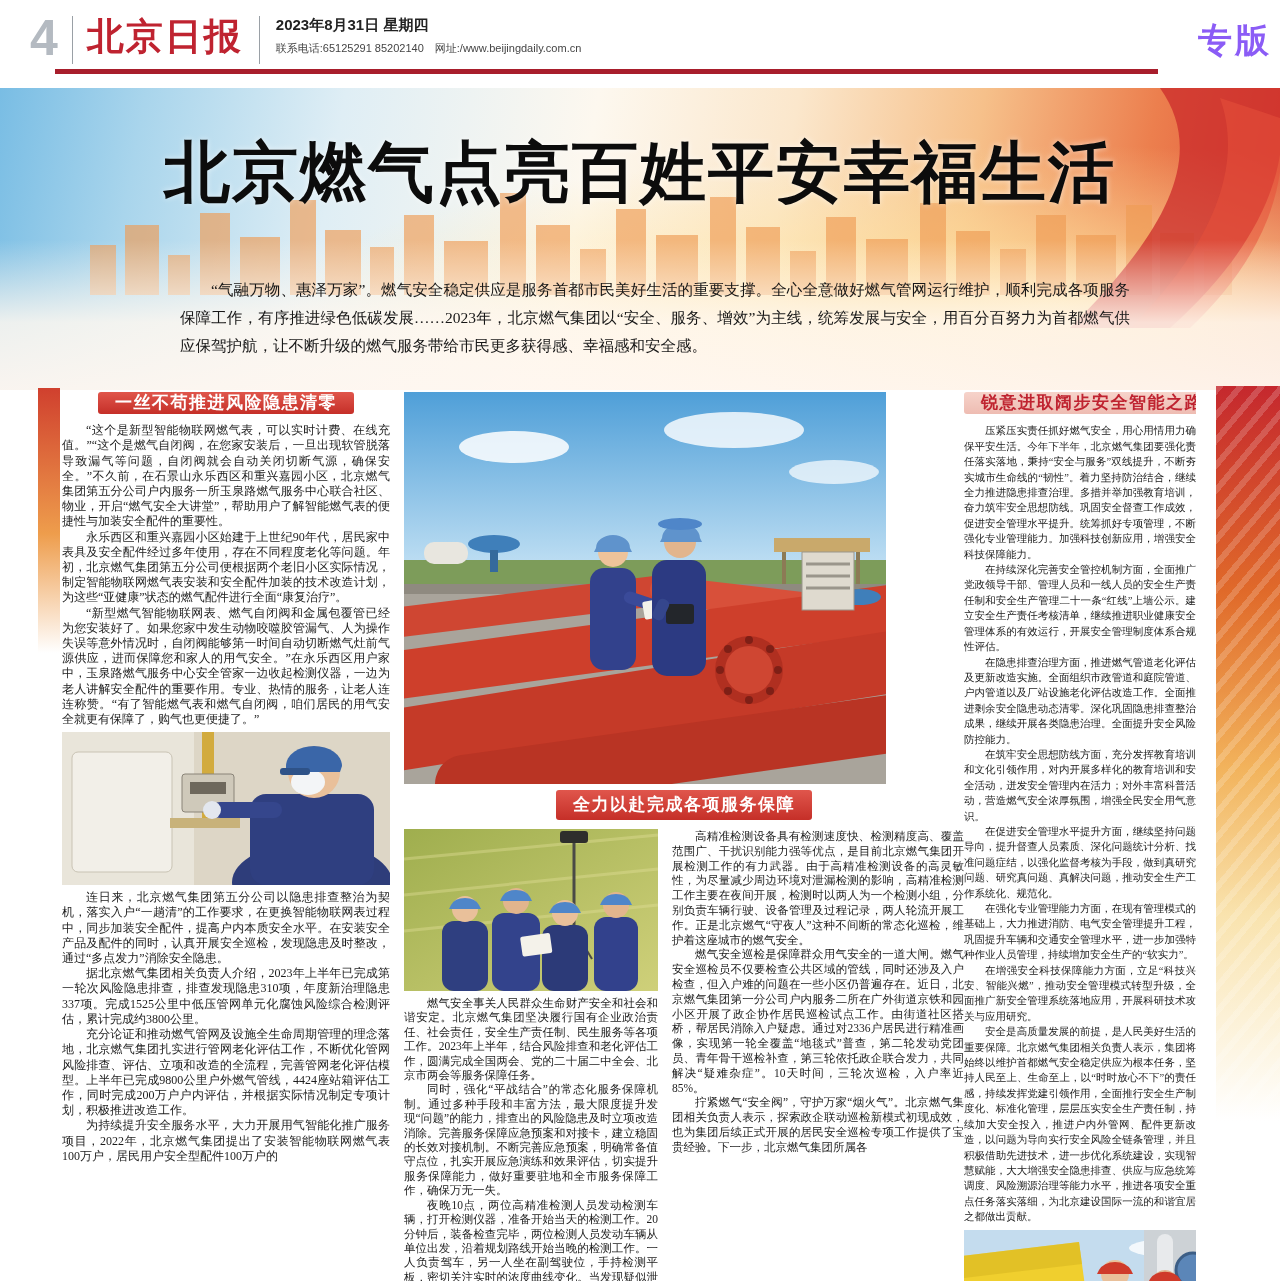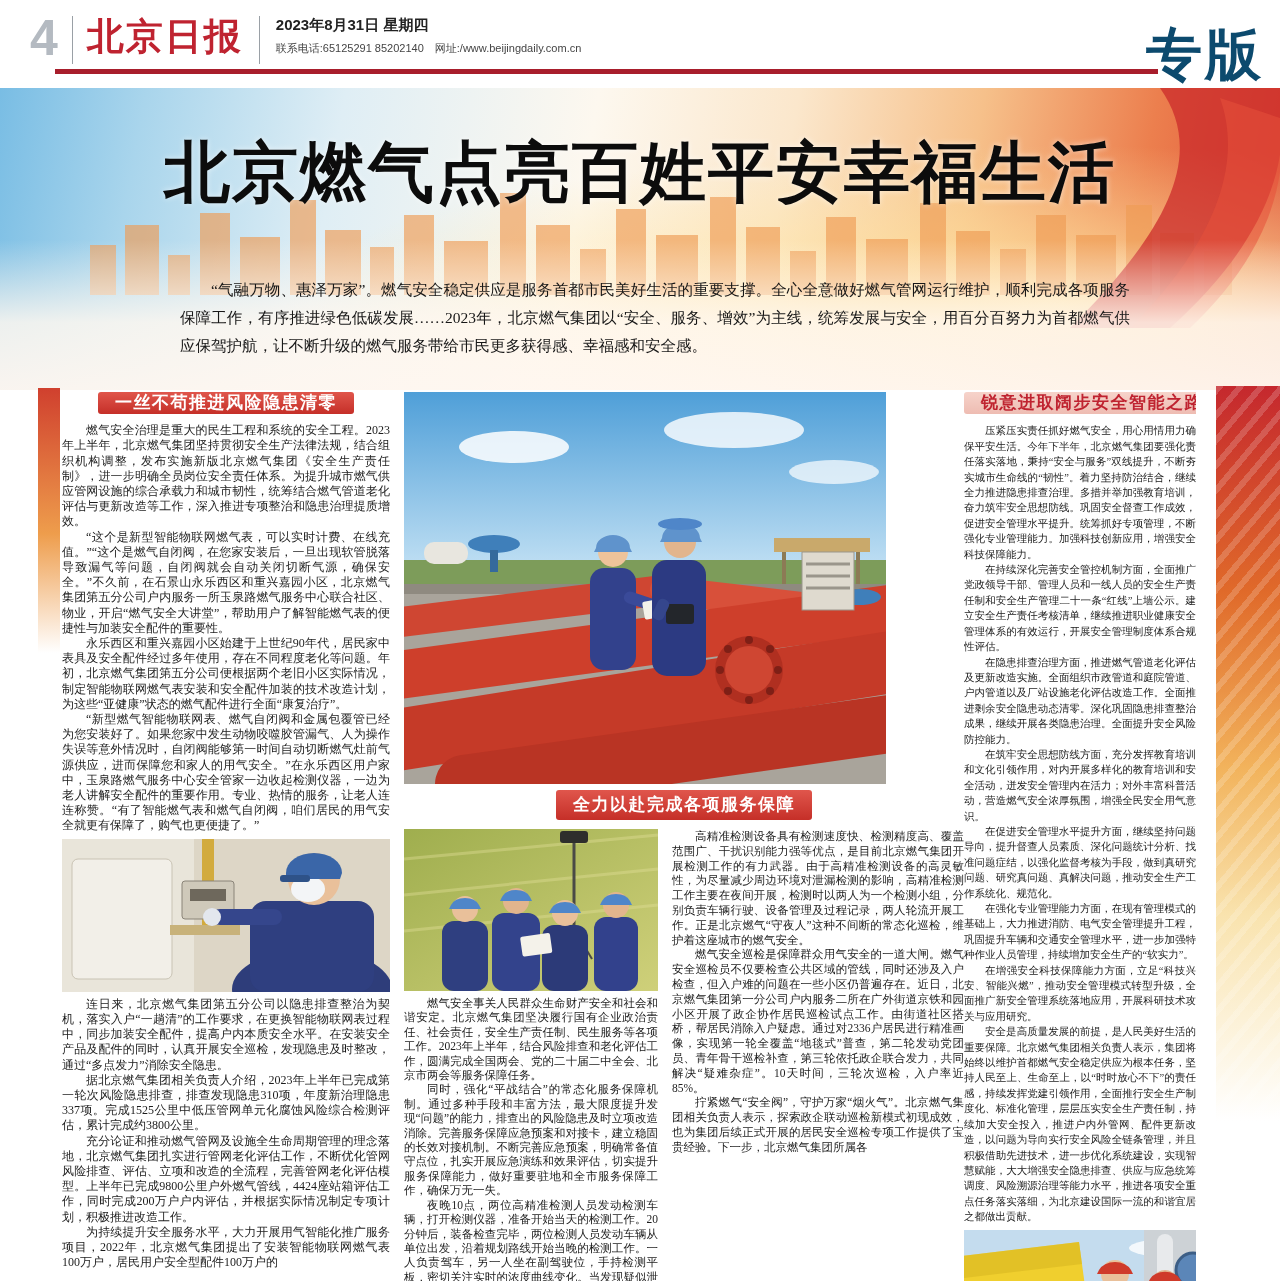--- a/index.html
+++ b/index.html
@@ -16,21 +16,21 @@
   
   .header { position: relative; height: 88px; padding: 14px 0 0 30px; background:#fff; }
   .mast { display: flex; align-items: flex-start; }
   .page-num { font-family:"Liberation Sans",sans-serif; font-size: 50px; line-height: 48px; font-weight: bold; color: #b4bac1; }
   .vdiv { width: 1px; height: 48px; background: #9aa0a6; margin: 2px 14px 0 14px; }
   .logo { font-size: 37px; line-height: 46px; font-weight: bold; color: #bf2330; letter-spacing: 2px; }
   .datebox { margin: 2px 0 0 16px; padding-left: 16px; border-left: 1px solid #9aa0a6; height: 48px; }
   .date-line { font-family:"Liberation Sans",sans-serif; font-size: 15px; font-weight: bold; color:#222; }
   .contact-line { font-family:"Liberation Sans",sans-serif; font-size: 11px; color:#444; margin-top: 6px; text-align: right; }
   .header-rule { position:absolute; left: 55px; right: 122px; top: 69px; height: 5px; background:#a81e2c; }
-  .edition { position:absolute; right: 16px; top: 18px; font-family:"Liberation Sans",sans-serif; font-size: 56px; font-weight: bold; color:#0c4a6e; letter-spacing: 3px; }
+  .edition { position:absolute; right: 8px; top: 18px; font-family:"Liberation Sans",sans-serif; font-size: 34px; font-weight: bold; color:#8b5cf6; letter-spacing: 3px; }
   
   .banner {
     position: relative; height: 302px; overflow: hidden;
     background:
       radial-gradient(ellipse at 82% 72%, rgba(255,228,160,.95), rgba(255,228,160,0) 52%),
       linear-gradient(100deg,#79bde4 0%,#a9d5ec 11%,#dfeef5 26%,#fdf8ef 45%,#fbe7cc 60%,#f6c08a 74%,#ec7f4e 87%,#dd4a33 100%);
   }
   .banner-fadebottom { position:absolute; left:0; right:0; bottom:0; height:150px;
       background: linear-gradient(180deg, rgba(255,250,244,0), rgba(255,248,240,.85) 55%, rgba(255,247,240,.95)); }
   .skyline { position:absolute; left:0; bottom:95px; width:100%; height:120px; opacity:.65; }
@@ -140,21 +140,20 @@
     <p class="intro">“气融万物、惠泽万家”。燃气安全稳定供应是服务首都市民美好生活的重要支撑。全心全意做好燃气管网运行维护，顺利完成各项服务保障工作，有序推进绿色低碳发展……2023年，北京燃气集团以“安全、服务、增效”为主线，统筹发展与安全，用百分百努力为首都燃气供应保驾护航，让不断升级的燃气服务带给市民更多获得感、幸福感和安全感。</p>
   </div>
 
   <div class="strip-left"></div>
   <div class="strip-right"></div>
 
   <div class="cols">
 
     <div class="col col-left t-left">
       <span class="sec-title">一丝不苟推进风险隐患清零</span>
-      <p class="bp">燃气安全治理是重大的民生工程和系统的安全工程。2023年上半年，北京燃气集团坚持贯彻安全生产法律法规，结合组织机构调整，发布实施新版北京燃气集团《安全生产责任制》，进一步明确全员岗位安全责任体系。为提升城市燃气供应管网设施的综合承载力和城市韧性，统筹结合燃气管道老化评估与更新改造等工作，深入推进专项整治和隐患治理提质增效。</p>
       <p class="bp">“这个是新型智能物联网燃气表，可以实时计费、在线充值。”“这个是燃气自闭阀，在您家安装后，一旦出现软管脱落导致漏气等问题，自闭阀就会自动关闭切断气源，确保安全。”不久前，在石景山永乐西区和重兴嘉园小区，北京燃气集团第五分公司户内服务一所玉泉路燃气服务中心联合社区、物业，开启“燃气安全大讲堂”，帮助用户了解智能燃气表的便捷性与加装安全配件的重要性。</p>
       <p class="bp">永乐西区和重兴嘉园小区始建于上世纪90年代，居民家中表具及安全配件经过多年使用，存在不同程度老化等问题。年初，北京燃气集团第五分公司便根据两个老旧小区实际情况，制定智能物联网燃气表安装和安全配件加装的技术改造计划，为这些“亚健康”状态的燃气配件进行全面“康复治疗”。</p>
       <p class="bp">“新型燃气智能物联网表、燃气自闭阀和金属包覆管已经为您安装好了。如果您家中发生动物咬噬胶管漏气、人为操作失误等意外情况时，自闭阀能够第一时间自动切断燃气灶前气源供应，进而保障您和家人的用气安全。”在永乐西区用户家中，玉泉路燃气服务中心安全管家一边收起检测仪器，一边为老人讲解安全配件的重要作用。专业、热情的服务，让老人连连称赞。“有了智能燃气表和燃气自闭阀，咱们居民的用气安全就更有保障了，购气也更便捷了。”</p>
 
       <svg class="photo photo-meter" width="328" height="153" viewBox="0 0 328 153">
         <rect width="328" height="153" fill="#ddd6c6"></rect>
         <rect x="0" y="0" width="132" height="153" fill="#e9e5da"></rect>
         <rect x="10" y="20" width="100" height="120" rx="6" fill="#f2efe8" stroke="#c9c3b4"></rect>
         <rect x="140" y="0" width="12" height="95" fill="#d2ab3e"></rect>
         <rect x="120" y="42" width="52" height="38" rx="3" fill="#cfc9ba" stroke="#8a8478"></rect>

